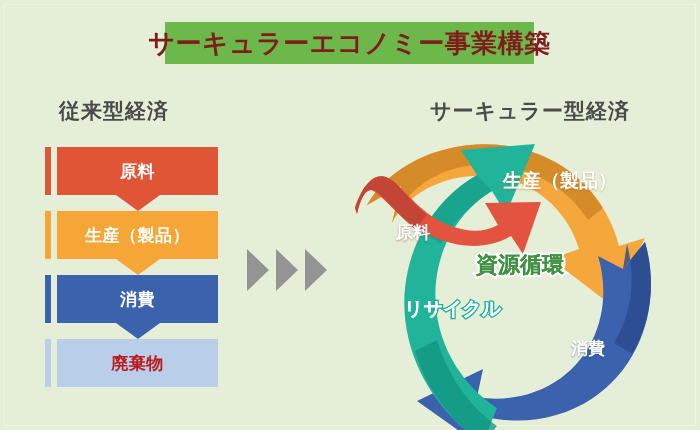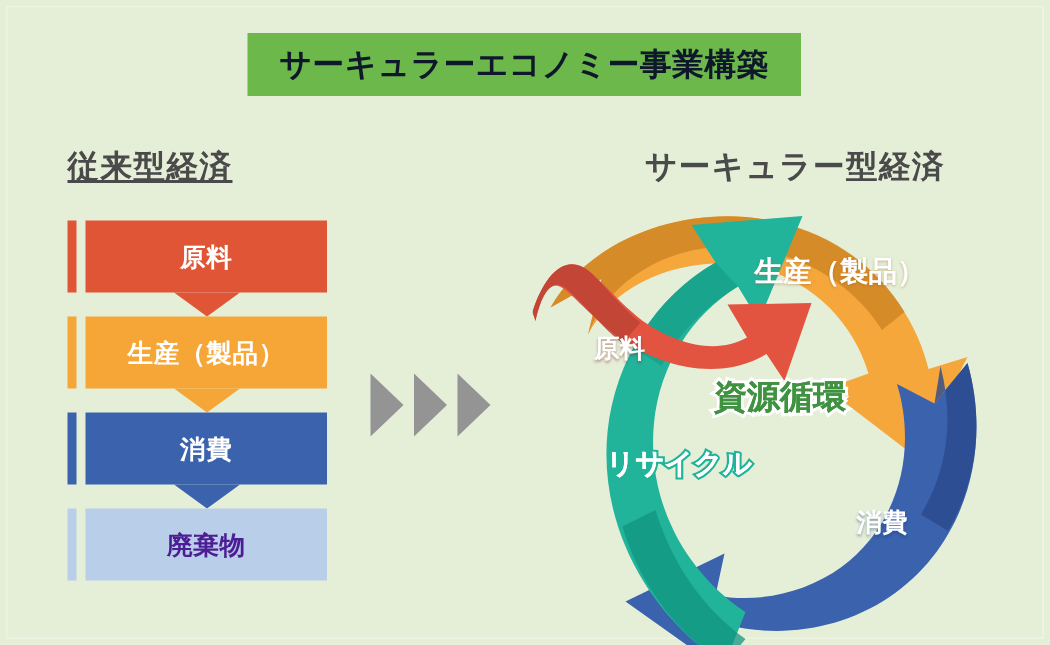--- a/index.html
+++ b/index.html
@@ -38,37 +38,37 @@
     left: 165px;
     top: 22px;
     width: 369px;
     height: 42px;
     background: #6cb84a;
     display: flex;
     align-items: center;
     justify-content: center;
   }
   #title-banner .title-text {
-    color: #0f172a;
-    font-size: 21px;
+    color: #7f1d1d;
+    font-size: 26px;
     font-weight: bold;
     letter-spacing: 0.5px;
     white-space: nowrap;
   }
 
   
   .section-heading {
     position: absolute;
     color: #4a4a4a;
     font-size: 21px;
     font-weight: bold;
     white-space: nowrap;
     letter-spacing: 1px;
   }
-  #heading-left  { left: 45px;  top: 97px; text-decoration: underline; }
+  #heading-left  { left: 59px;  top: 97px; }
   #heading-right { left: 430px; top: 97px; }
 
   
   #linear-flow {
     position: absolute;
     left: 0; top: 0;
     width: 240px; height: 430px;
   }
   .flow-row {
     position: absolute;
@@ -91,21 +91,21 @@
     align-items: center;
     justify-content: center;
   }
   .flow-label {
     font-size: 17px;
     font-weight: bold;
     color: #ffffff;
     white-space: nowrap;
     letter-spacing: 0.5px;
   }
-  .flow-label.dark { color: #4c1d95; }
+  .flow-label.dark { color: #b91c1c; }
   .flow-chevron {
     position: absolute;
     left: 12px;
     top: 48px;
     width: 161px;
     height: 16px;
   }
   .flow-chevron i {
     position: absolute;
     left: 50%;

